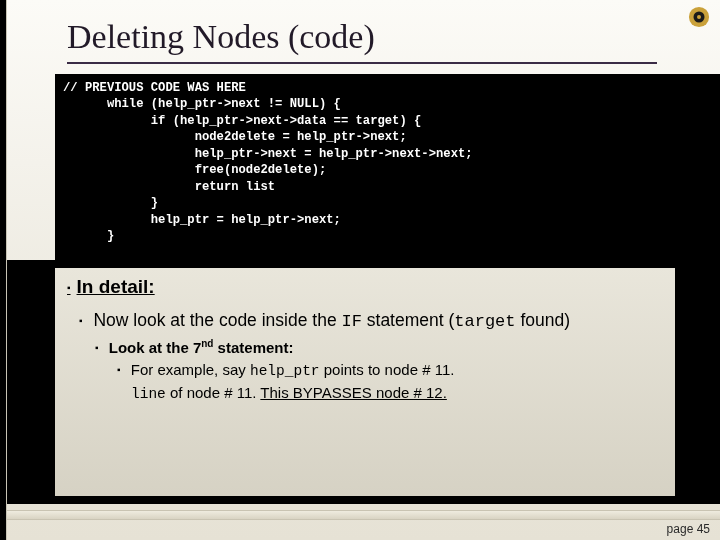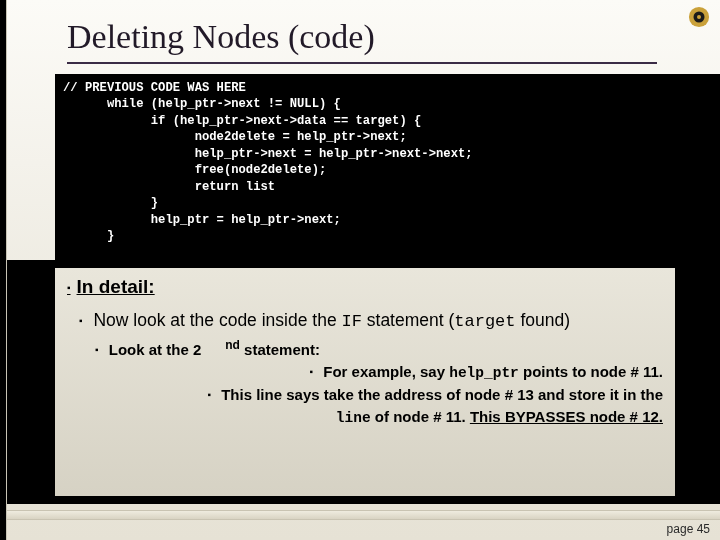--- a/index.html
+++ b/index.html
@@ -56,47 +56,46 @@
     top: 260px;
     height: 244px;
     background: #000;
   }
   .detailbox {
     position: absolute;
     left: 48px; top: 268px;
     width: 620px; height: 228px;
     background: linear-gradient(#e9e6db, #d6d2c4);
     color: #000;
-    padding: 8px 12px 10px 12px;
+    padding: 8px 0 10px 12px;
   }
   .detail-h {
     font-size: 19px;
     font-weight: bold;
     text-decoration: underline;
   }
   .detail-line1 {
     font-size: 17.5px;
     margin: 12px 0 6px 12px;
   }
   .detail-line1 .cd { font-family: "Courier New", monospace; font-size: 17px; }
   .sub1 {
     font-size: 15px;
     font-weight: bold;
     margin-left: 28px;
     line-height: 1.45;
   }
   .sub2 {
     font-size: 15px;
-    font-weight: bold;
+    font-weight: normal;
     margin-left: 50px;
     line-height: 1.45;
-    text-align: right;
   }
   .sub2 .cd, .sub1 .cd { font-family: "Courier New", monospace; font-size: 14.5px; }
-  .sup { font-size: 12px; vertical-align: super; margin-left: 24px; }
+  .sup { font-size: 10px; vertical-align: super; }
   .u { text-decoration: underline; margin-top: 12px; }
   .bull::before { content: "\25AA"; font-size: 10px; margin-right: 6px; position: relative; top: -2px; }
   .footerbar {
     position: absolute;
     left: 0; right: 0; bottom: 20px;
     height: 10px;
     background: linear-gradient(#efecdf, #d9d4c3);
     border-top: 1px solid #c9c4b2;
     border-bottom: 1px solid #c9c4b2;
   }
@@ -143,27 +142,24 @@
     </div>
 
     <div class="underblack"></div>
 
     <div class="detailbox">
       <div class="detail-h bull">In detail:</div>
       <div class="detail-line1 bull">
         <span> Now look at the code inside the </span><span class="cd">IF</span><span>  statement (</span><span class="cd">target</span><span> found)</span>
       </div>
       <div class="sub1 bull">
-        <span> Look at the 2</span><span class="sup">nd</span><span> statement:</span>
+        <span> Look at the 7</span><span class="sup">nd</span><span> statement:</span>
       </div>
       <div class="sub2 bull">
         <span> For example, say </span><span class="cd">help_ptr</span><span> points to node # 11.</span>
-      </div>
-      <div class="sub2 bull">
-        <span> This line says take the address of node # 13 and store it in the</span>
       </div>
       <div class="sub2" style="margin-left:64px">
         <span class="cd">line</span><span> of node # 11.  </span><span class="u">This BYPASSES node # 12.</span>
       </div>
     </div>
 
     <div class="footerbar"></div>
     <div class="footer-right">page 45</div>
 
   </div>

